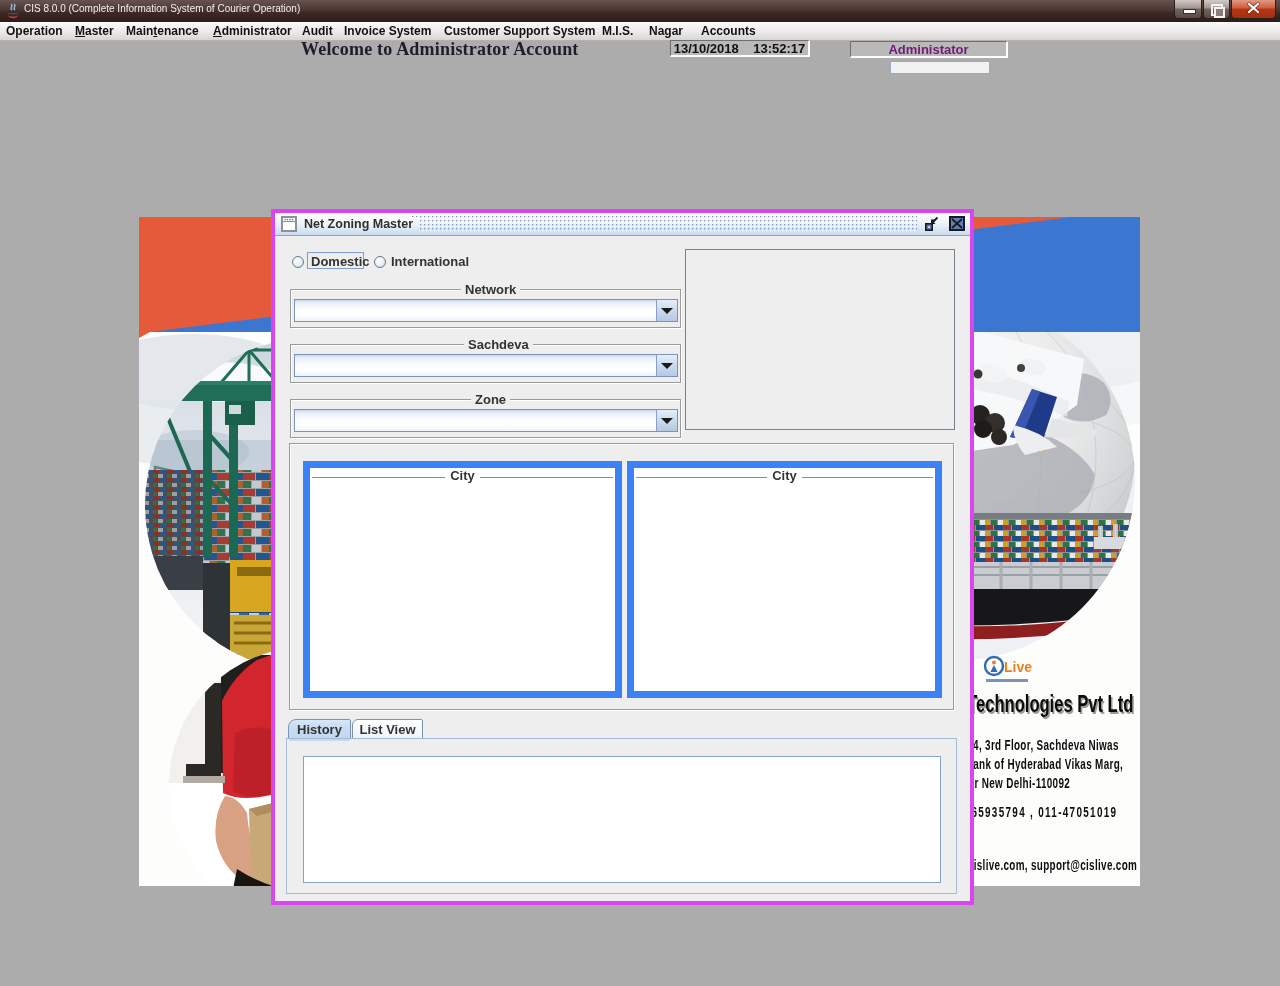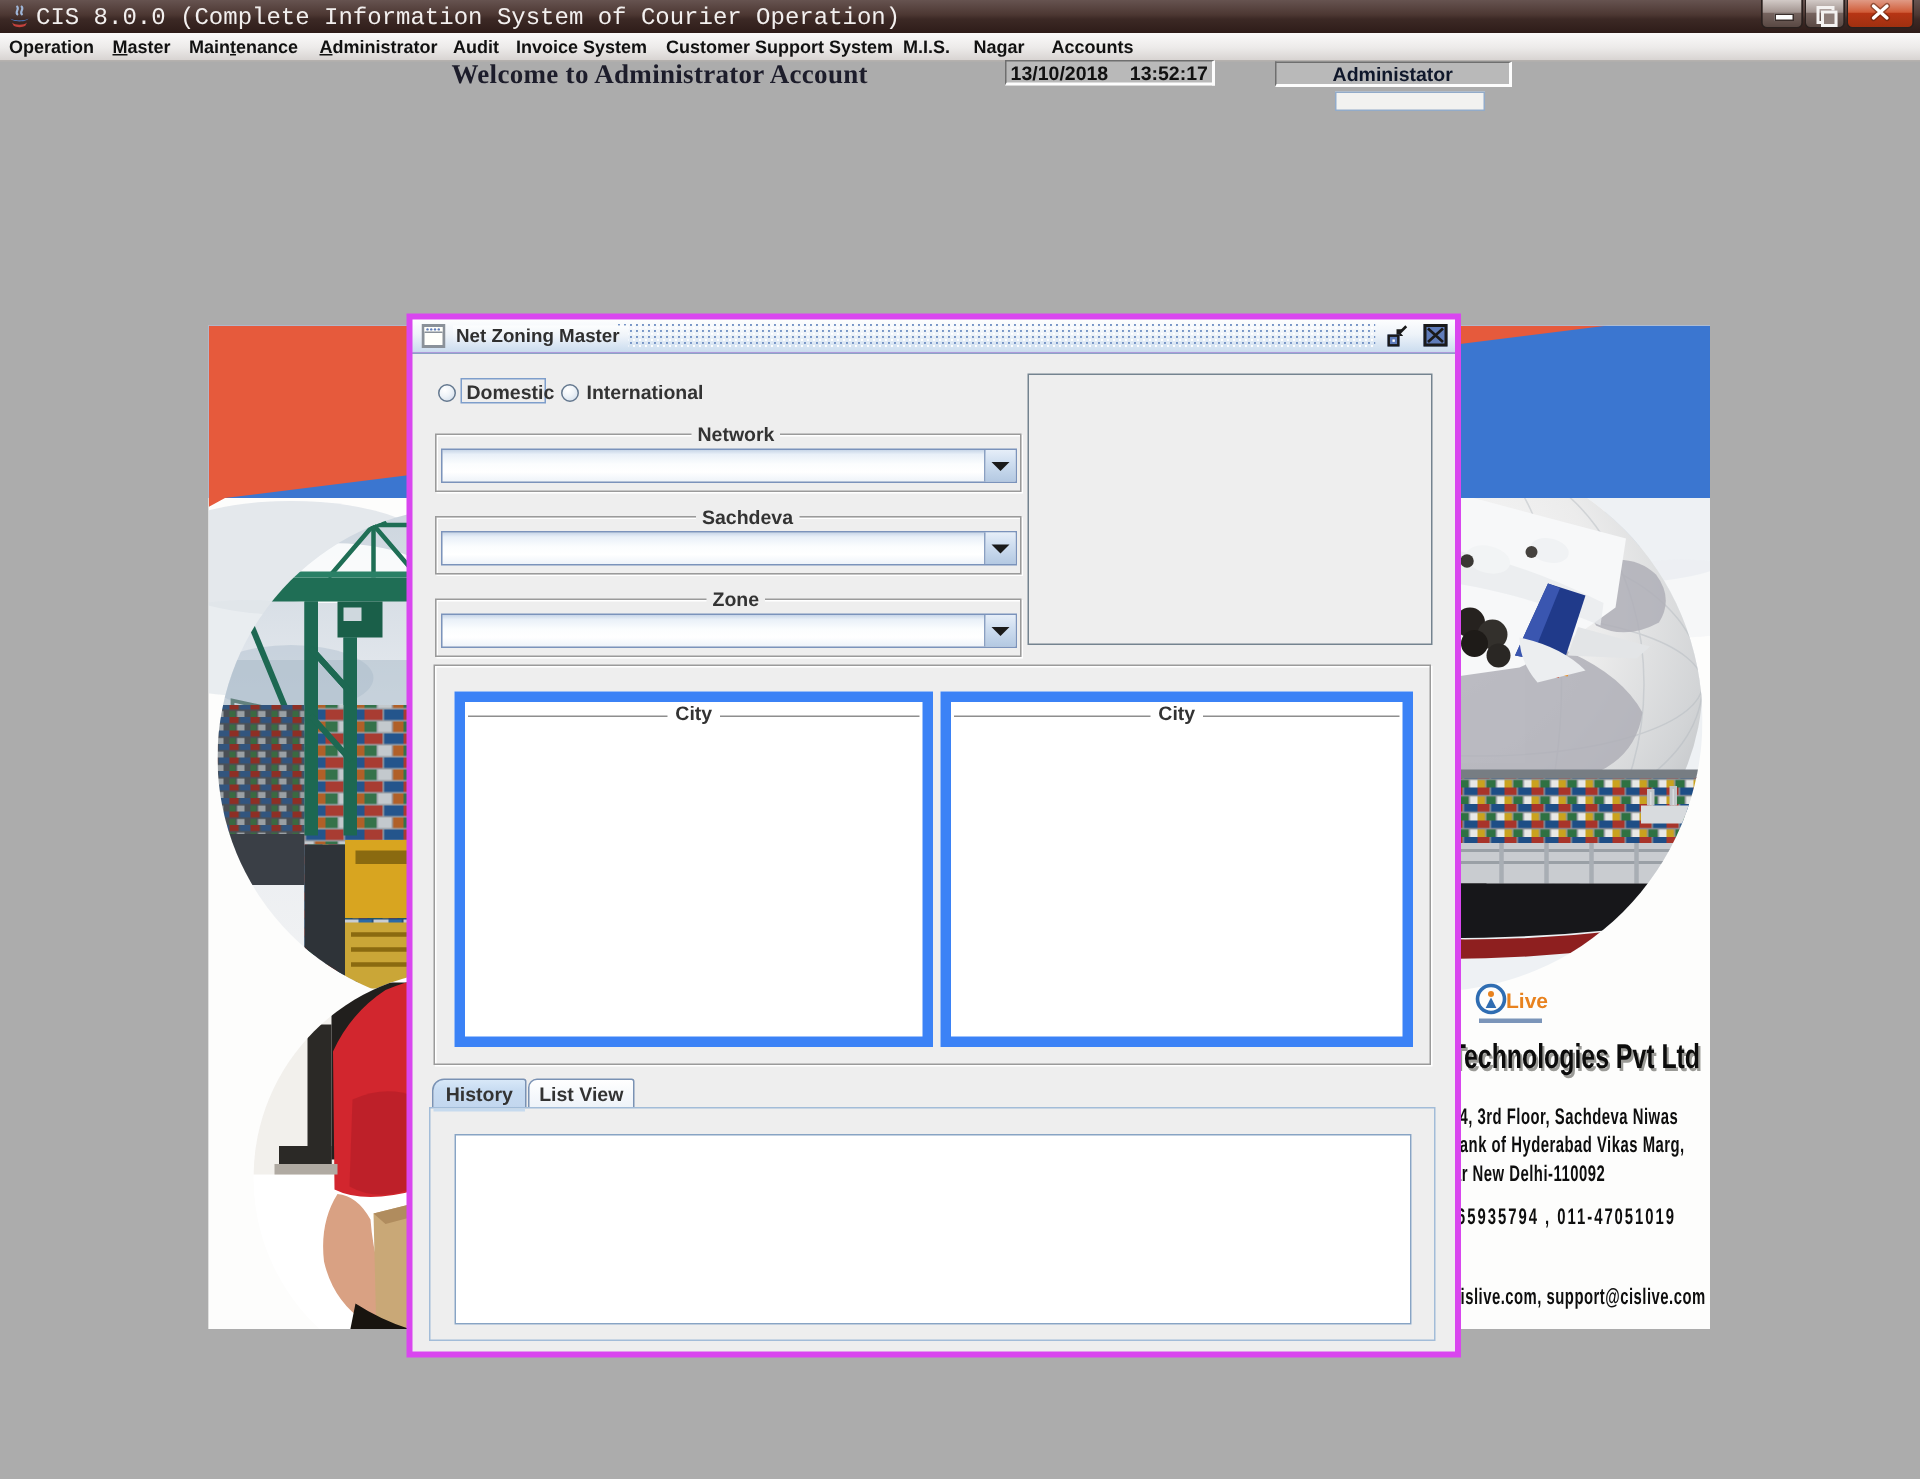--- a/index.html
+++ b/index.html
@@ -4,21 +4,21 @@
 <style>
   html,body{margin:0;padding:0;}
   body{width:1280px;height:986px;overflow:hidden;background:#acacac;
        font-family:"Liberation Sans",sans-serif;}
   #screen{position:absolute;top:0;left:0;width:1280px;height:986px;overflow:hidden;}
   .abs{position:absolute;}
 
   
   #titlebar{position:absolute;top:0;left:0;width:1280px;height:22px;
     background:linear-gradient(180deg,#665350 0%,#4c3732 45%,#3c2925 58%,#2e1c19 100%);}
-  #titletext{position:absolute;left:24px;top:3px;font-size:16px;color:#f2efee;white-space:nowrap;font-family:Liberation Mono, monospace;}
+  #titletext{position:absolute;left:24px;top:3px;font-size:10px;color:#f2efee;white-space:nowrap;}
   .capbtn{position:absolute;top:0;height:19px;border:1px solid #29201e;border-top:none;
     box-sizing:border-box;}
   #btnmin{left:1174px;width:28px;border-radius:0 0 4px 4px;
     background:linear-gradient(180deg,#d2cac7 0%,#a29490 45%,#75635e 50%,#594843 100%);}
   #btnmax{left:1203px;width:27px;border-radius:0 0 4px 4px;
     background:linear-gradient(180deg,#d2cac7 0%,#a29490 45%,#75635e 50%,#594843 100%);}
   #btnclose{left:1231px;width:45px;border-radius:0 0 4px 4px;
     background:linear-gradient(180deg,#e09a85 0%,#d05c38 45%,#b63514 50%,#a03010 100%);}
   .glyphmin{position:absolute;left:8px;top:9px;width:11px;height:3px;background:#fdfdfd;
     border:1px solid #3a2e2b;}
@@ -34,21 +34,21 @@
   .mi{position:absolute;top:2px;font-size:12px;font-weight:bold;color:#111;white-space:nowrap;}
 
   
   #welcome{position:absolute;left:301px;top:39px;font-family:"Liberation Serif",serif;
     font-weight:bold;font-size:18px;color:#1d1d2b;letter-spacing:0.2px;}
   .sunkbox{position:absolute;box-sizing:border-box;background:#b9b9b9;
     border-top:1px solid #6f6f6f;border-left:1px solid #6f6f6f;
     border-right:2px solid #fdfdfd;border-bottom:2px solid #fdfdfd;
     font-weight:bold;font-size:13px;color:#111;text-align:center;}
   #datebox{left:670px;top:40px;width:140px;height:17px;line-height:15px;}
-  #adminbox{left:850px;top:41px;width:158px;height:17px;line-height:15px;color:#0f172a;}
+  #adminbox{left:850px;top:41px;width:158px;height:17px;line-height:15px;color:#701a75;}
   #adminfield{position:absolute;left:890px;top:61px;width:100px;height:13px;
     background:#f2f2f0;border:1px solid #92abc9;box-sizing:border-box;}
 
   
   #bgimg{position:absolute;left:139px;top:217px;width:1001px;height:669px;
     background:#fff;overflow:hidden;}
   #band{position:absolute;left:0;top:0;width:1001px;height:115px;background:#3b76d0;}
   #bandorange{position:absolute;left:0;top:0;width:1001px;height:122px;background:#e65a3c;
     clip-path:polygon(0 0,933px 0,11px 115px,0 121px);}
   #photo{position:absolute;left:0;top:115px;width:1001px;height:554px;background:#fdfdfc;}

